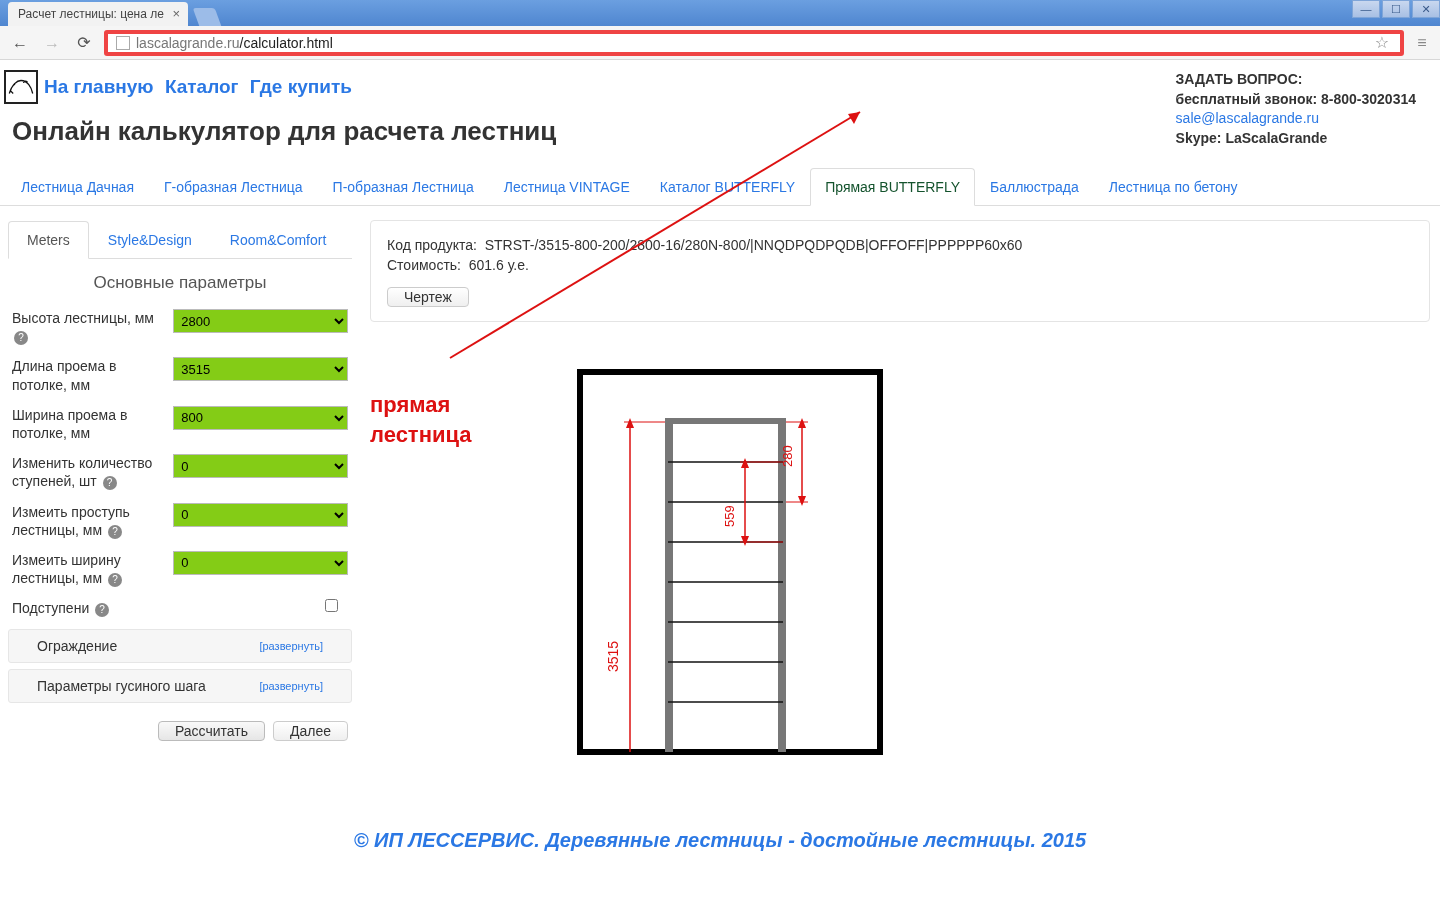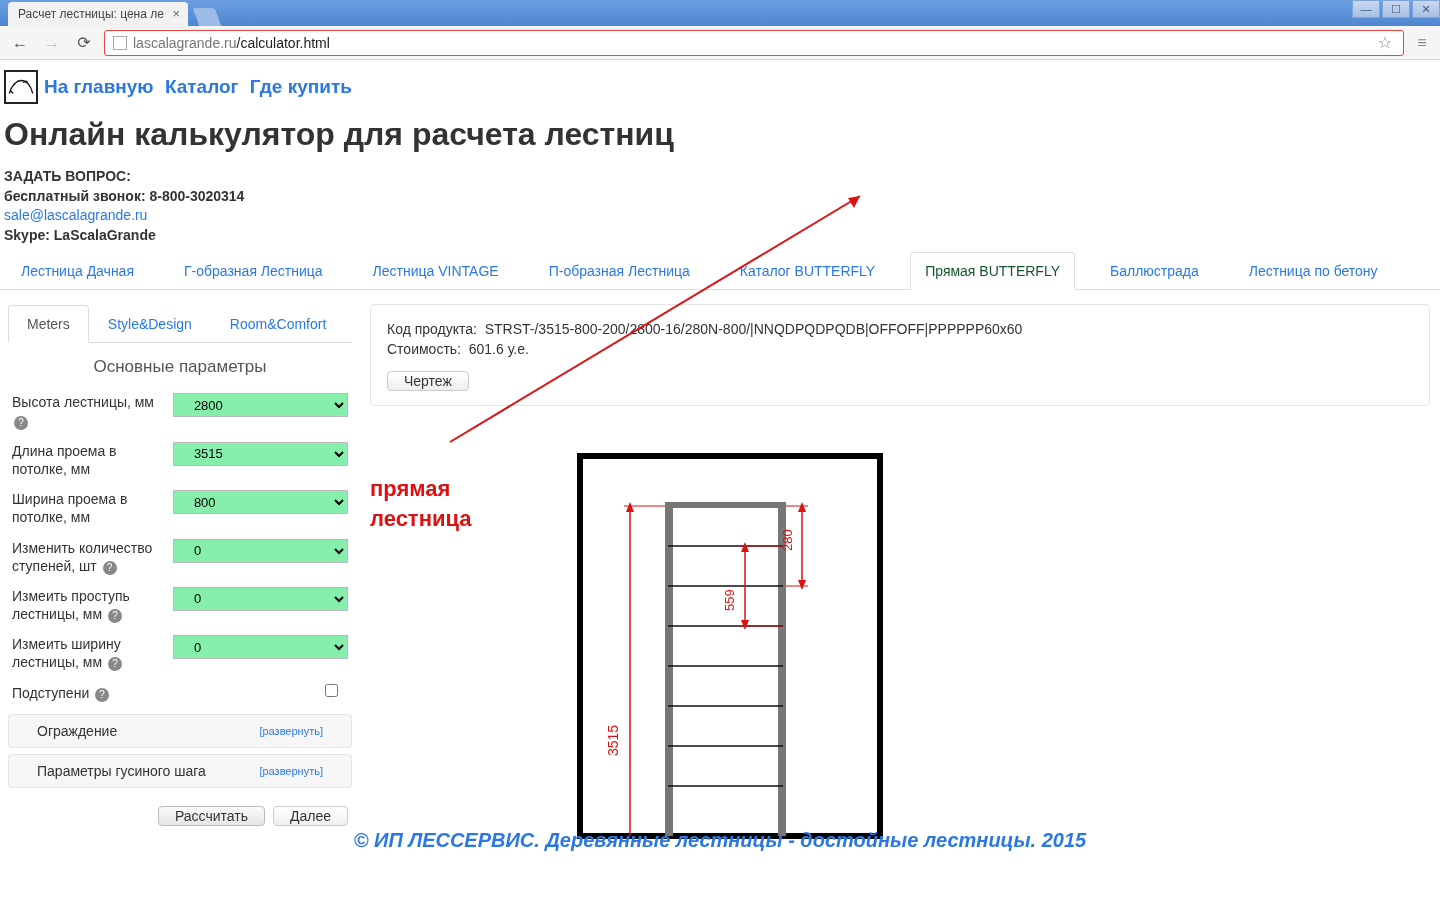--- a/index.html
+++ b/index.html
@@ -7,58 +7,58 @@
   .chrome-bg { background: linear-gradient(#6b9fe0, #4f86d0); }
   .chrome-tabs { display:flex; align-items:flex-end; height:26px; padding-left:8px; }
   .chrome-tab { background:#f2f2f2; border-top-left-radius:4px; border-top-right-radius:4px; height:24px; display:flex; align-items:center; padding:0 26px 0 10px; font-size:12px; color:#444; position:relative; max-width:180px; white-space:nowrap; overflow:hidden; text-overflow:ellipsis; }
   .chrome-tab .close-x { position:absolute; right:8px; top:4px; font-size:13px; color:#666; }
   .chrome-new-tab { width:22px; height:18px; background:#9cbce8; margin-left:8px; border-radius:3px 3px 0 0; transform:skewX(20deg); }
   .chrome-wincontrols { position:absolute; right:0; top:0; display:flex; height:20px; }
   .chrome-wincontrols div { width:28px; height:18px; background:linear-gradient(#c9d8ef,#a8c0e4); border:1px solid #7fa5d8; margin-left:2px; display:flex; align-items:center; justify-content:center; font-size:11px; color:#3a5a8a; }
   .chrome-toolbar { background:#f5f5f5; border-bottom:1px solid #d7d7d7; height:34px; display:flex; align-items:center; padding:0 8px; gap:8px; }
   .nav-btn { width:24px; height:24px; display:flex; align-items:center; justify-content:center; color:#555; font-size:16px; }
   .nav-btn.disabled { color:#bbb; }
-  .addr-bar { flex:1; height:26px; border:1px solid #ef4444; border-radius:3px; background:#fff; display:flex; align-items:center; padding:0 8px; gap:6px; }
+  .addr-bar { flex:1; height:26px; border:4px solid #ef4444; border-radius:3px; background:#fff; display:flex; align-items:center; padding:0 8px; gap:6px; }
   .addr-bar .page-icon { width:14px; height:14px; border:1px solid #aaa; }
   .addr-bar .url { font-size:14px; color:#777; }
   .addr-bar .url .path { color:#222; }
   .star-icon, .menu-icon { width:20px; height:20px; display:flex; align-items:center; justify-content:center; color:#888; font-size:16px; }
   
   
   .page { position:relative; height:calc(900px - 68px); overflow:hidden; }
   
-  .header-row { display:flex; justify-content:space-between; align-items:flex-start; padding:10px 14px 0 4px;flex-direction:column; }
+  .header-row { display:flex; justify-content:space-between; align-items:flex-start; padding:10px 14px 0 4px; }
   .logo-nav { display:flex; align-items:center; gap:6px; }
   .logo-box { width:34px; height:34px; border:2px solid #222; display:flex; align-items:center; justify-content:center; }
   .logo-box svg { width:26px; height:20px; }
   .topnav { font-size:19px; font-weight:bold; }
   .topnav a { color:#2b78e4; text-decoration:none; margin-right:6px; }
   
   .contact-block { text-align:left; font-size:14px; line-height:1.4; padding-right:10px; min-width:200px;}
   .contact-block b { font-weight:bold; }
   .contact-block a { color:#2b78e4; text-decoration:none; }
   
-  h1.page-title { font-size:32px; font-weight:bold; padding:12px 0 14px 0; margin-left:0; }
-  
-  .top-tabs { border-bottom:1px solid #ddd; display:flex; padding-left:6px; margin-top:6px;gap:20px; }
+  h1.page-title { font-size:26px; font-weight:bold; padding:12px 0 14px 0; margin-left:8px; }
+  
+  .top-tabs { border-bottom:1px solid #ddd; display:flex; padding-left:6px; margin-top:6px; }
   .top-tabs .tab { padding:10px 14px; font-size:14px; color:#2b78e4; border:1px solid transparent; border-bottom:none; position:relative; top:1px; cursor:pointer; }
   .top-tabs .tab.active { color:#14532d; background:#fff; border:1px solid #ddd; border-bottom:1px solid #fff; border-radius:4px 4px 0 0; }
   
   .content-row { display:flex; gap:18px; padding:14px 10px 0 8px; }
   
   .left-panel { width:344px; }
   .sub-tabs { display:flex; border-bottom:1px solid #ddd; }
   .sub-tabs .stab { padding:10px 18px; font-size:14px; color:#2b78e4; border:1px solid transparent; border-bottom:none; position:relative; top:1px; cursor:pointer; }
   .sub-tabs .stab.active { color:#555; background:#fff; border:1px solid #ddd; border-bottom:1px solid #fff; border-radius:4px 4px 0 0; }
   
   .panel-section-title { text-align:center; color:#555; font-size:17px; padding:14px 0 10px 0; }
   
   .form-row { display:flex; align-items:flex-start; justify-content:space-between; padding:6px 4px; }
   .form-row label { width:170px; color:#333; font-size:14px; line-height:1.3; }
-  .form-row select { width:184px; height:24px; border:1px solid #bbb; background:#86efac; font-size:13px; padding-left:16px; }
+  .form-row select { width:184px; height:24px; border:1px solid #bbb; background:#84cc16; font-size:13px; padding-left:3px; }
   .help-q { display:inline-block; width:14px; height:14px; border-radius:50%; background:#888; color:#fff; font-size:10px; text-align:center; line-height:14px; margin-left:2px; }
   .form-row .cb-wrap { width:160px; text-align:right; padding-right:10px; }
   
   .collapse-row { background:#f6f6f6; border:1px solid #e6e6e6; padding:8px 28px; margin-top:6px; display:flex; justify-content:space-between; align-items:center; font-size:14px; border-radius:3px; }
   .collapse-row .expand { color:#2b78e4; font-size:11px; }
   
   .action-btns { display:flex; justify-content:flex-end; gap:8px; padding:18px 4px 0 0; }
   .btn { padding:1px 16px; border:1px solid #ccc; background:linear-gradient(#fff,#efefef); border-radius:4px; font-size:14px; cursor:pointer; color:#333; }
   .btn.primary { background:linear-gradient(#f9f9f9,#e6e6e6); border-color:#bbb; }
   
@@ -130,22 +130,22 @@
       <div><b>ЗАДАТЬ ВОПРОС:</b></div>
       <div><b>бесплатный звонок: 8-800-3020314</b></div>
       <div><a>sale@lascalagrande.ru</a></div>
       <div><b>Skype: LaScalaGrande</b></div>
     </div>
   </div>
 
   <div class="top-tabs">
     <div class="tab">Лестница Дачная</div>
     <div class="tab">Г-образная Лестница</div>
+    <div class="tab">П-образная Лестница</div>
     <div class="tab">Лестница VINTAGE</div>
-    <div class="tab">П-образная Лестница</div>
     <div class="tab">Каталог BUTTERFLY</div>
     <div class="tab active">Прямая BUTTERFLY</div>
     <div class="tab">Баллюстрада</div>
     <div class="tab">Лестница по бетону</div>
   </div>
 
   <div class="content-row">
 
     <div class="left-panel">
       <div class="sub-tabs">

